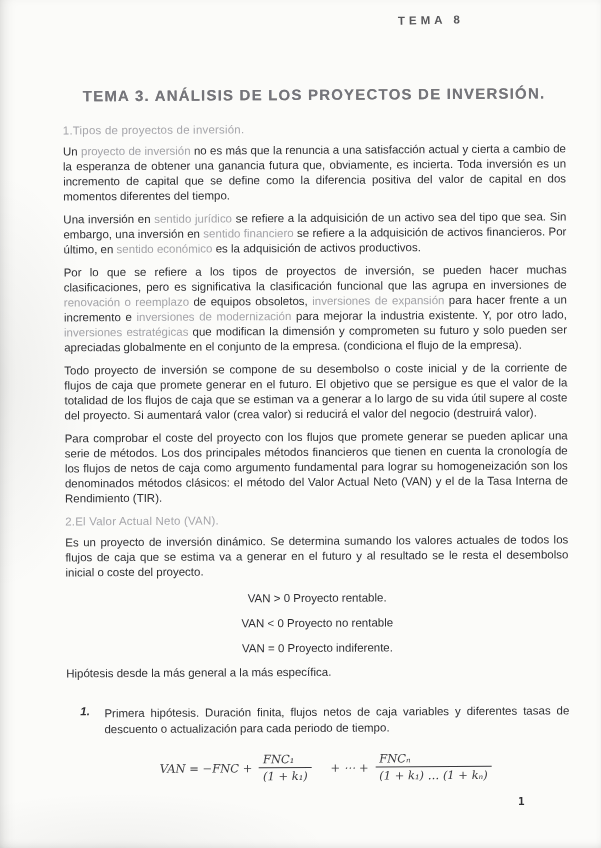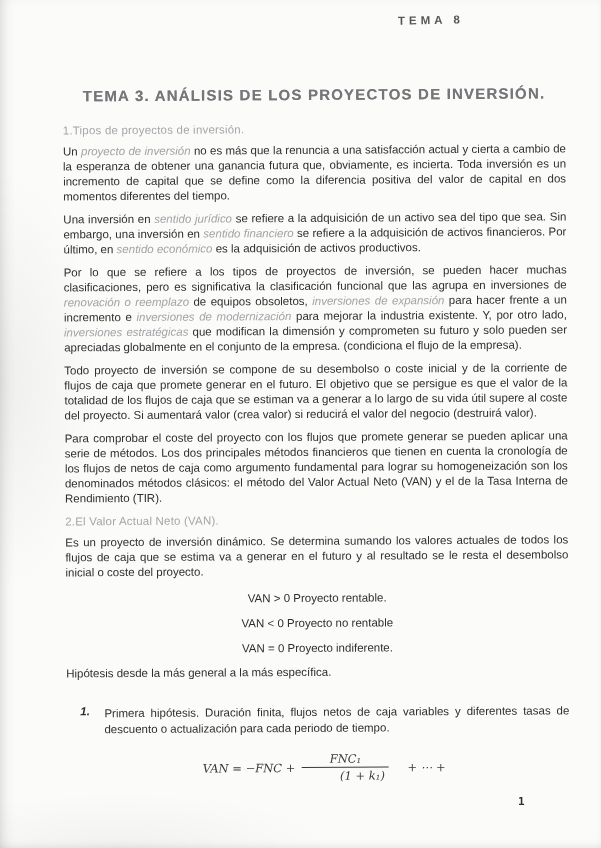--- a/index.html
+++ b/index.html
@@ -42,21 +42,21 @@
     letter-spacing:.2px;
   }
   .sec-heading.first{margin:20px 0 0 0;}
   .sec-heading.second{margin:9px 0 0 0;}
   p.body-par{
     margin:8px 0 0 0;
     font-size:11.5px;
     line-height:15px;
     text-align:justify;
   }
-  .seg-f{ color:#a3a3a8; font-style:italic; }
+  .seg-f{ color:#a3a3a8; }
   .van-line{
     margin:10px 0 0 0;
     text-align:center;
     font-size:11.5px; line-height:15px;
   }
   .van-line.firstvan{margin-top:12px;}
   .hypothesis{
     margin:9px 0 0 0;
     font-size:11.5px; line-height:15px;
   }
@@ -72,23 +72,23 @@
   }
   .formula{
     margin:16px 0 0 0;
     text-align:center;
     font-family:"DejaVu Serif", serif;
     font-style:italic;
     font-size:11.5px;
     color:#3a3a3e;
   }
   .formula .piece{ display:inline-block; vertical-align:middle; padding:0 3px;margin-left:12px; }
-  .frac{ display:inline-block; vertical-align:middle; text-align:center; }
+  .frac{ display:inline-block; vertical-align:middle; text-align:left; }
   .frac .num{ display:block; padding:0 4px 1px 4px; border-bottom:1px solid #3a3a3e; }
-  .frac .den{ display:block; padding:1px 4px 0 4px;margin-left:34px; }
+  .frac .den{ display:block; padding:1px 4px 0 4px; }
   .page-number{
     position:absolute; left:518px; top:795px;
     font-family:"DejaVu Sans Mono", monospace;
     font-size:11px; font-weight:bold; color:#2f2f33;
   }
 </style>
 </head>
 <body>
 
 <div class="page">
@@ -122,17 +122,21 @@
       </div>
     </div>
 
     <div class="formula">
       <span class="piece">VAN = −FNC +</span>
       <span class="frac">
         <span class="num">FNC₁</span>
         <span class="den">(1 + k₁)</span>
       </span>
       <span class="piece">+ ⋯ +</span>
+      <span class="frac">
+        <span class="num">FNCₙ</span>
+        <span class="den">(1 + k₁) … (1 + kₙ)</span>
+      </span>
     </div>
   </div>
 
   <div class="page-number">1</div>
 </div>
 
 </body></html>

